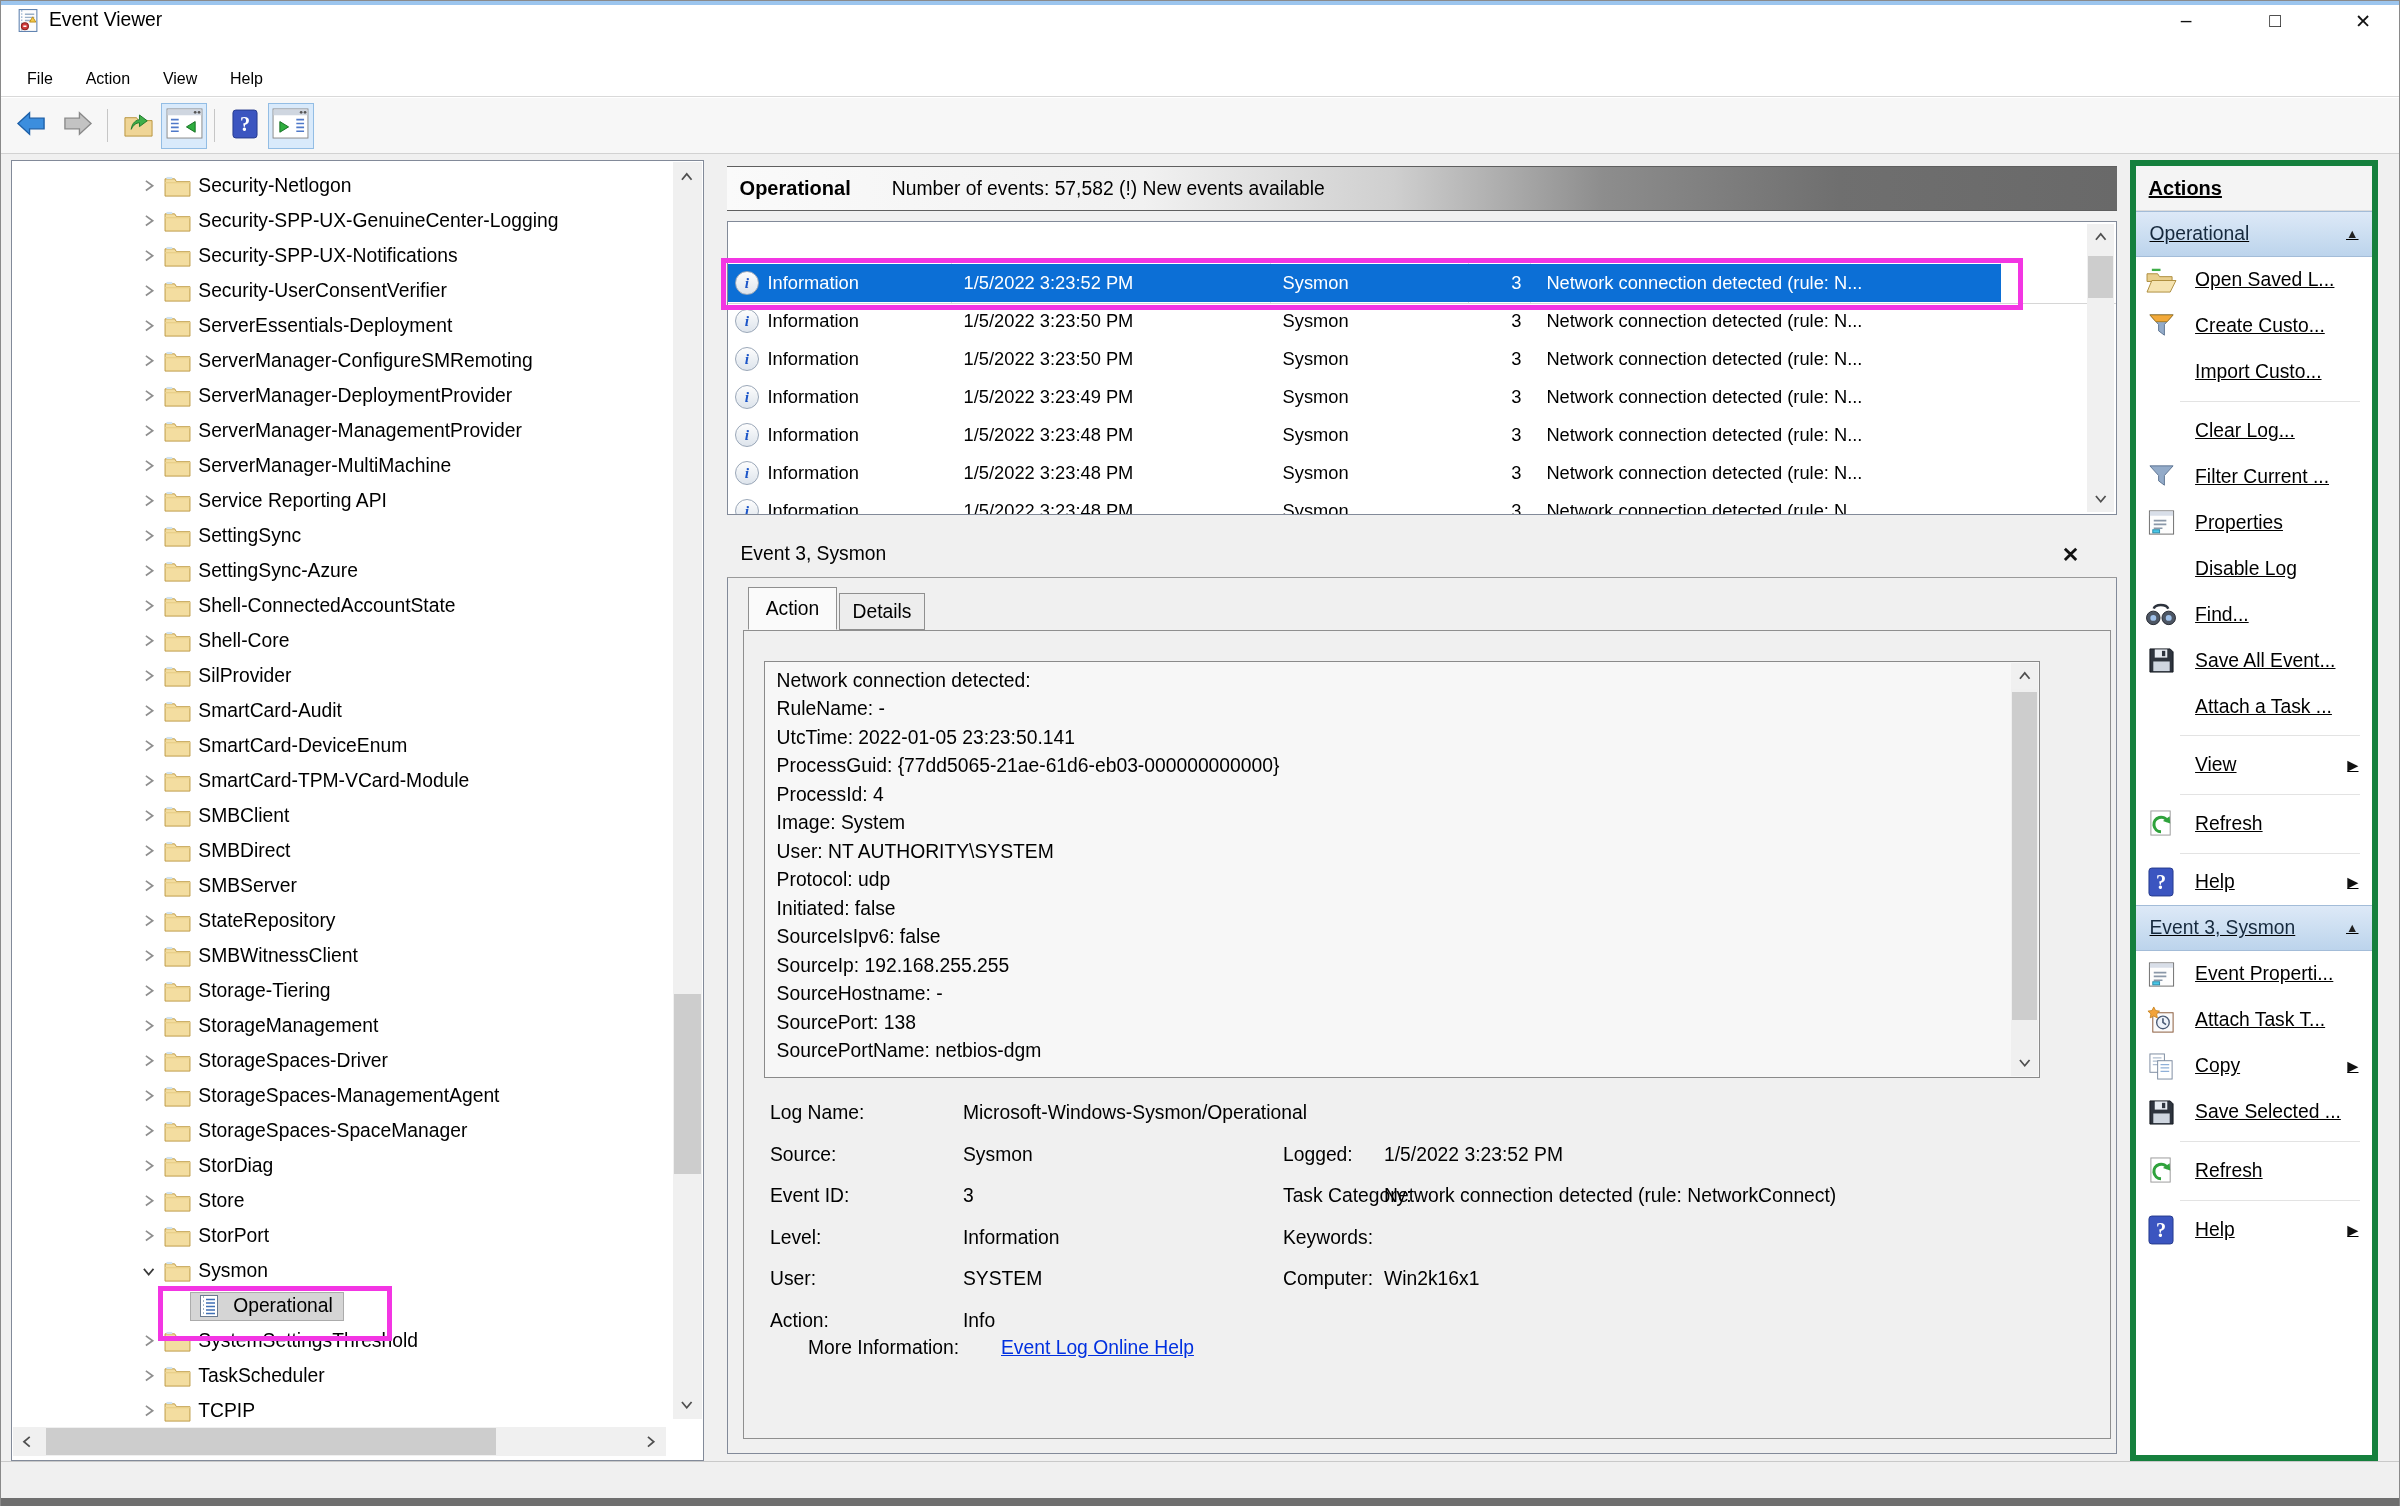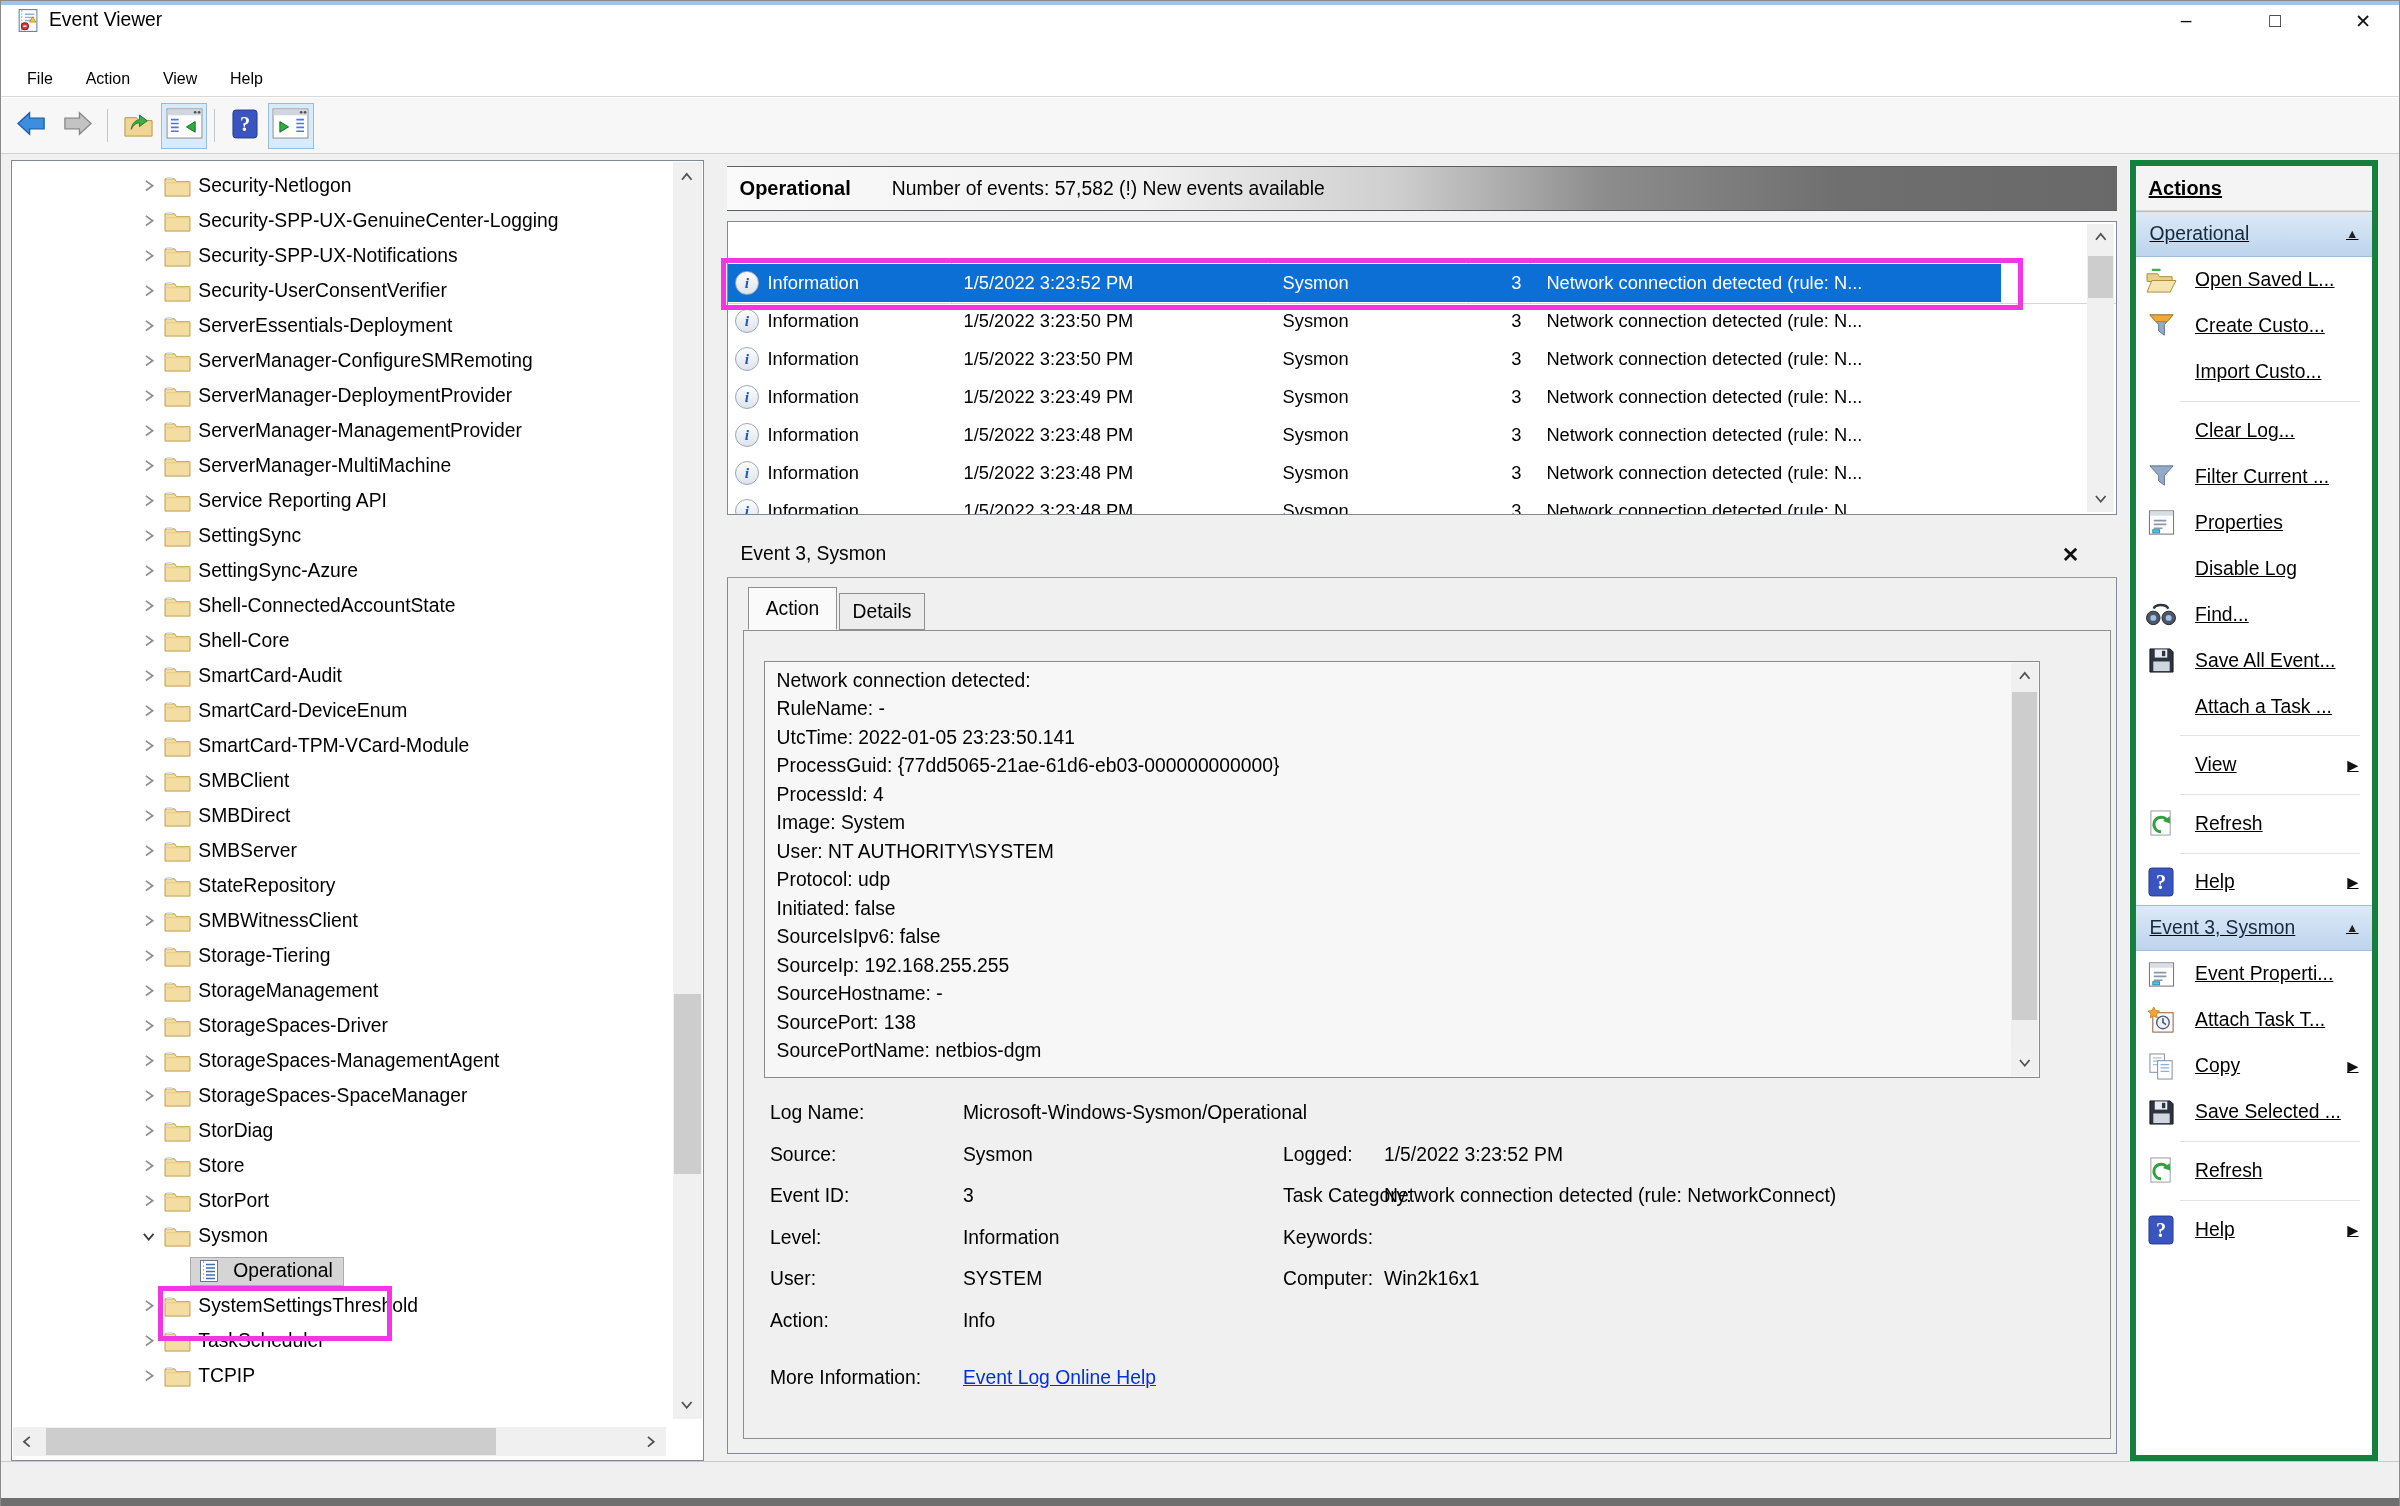--- a/index.html
+++ b/index.html
@@ -410,20 +410,35 @@
               <path d="M4 3 L11 8 L4 13" fill="none" stroke="#8f8f8f" stroke-width="1.8"></path>
             </svg>
           </span>
           <span class="t-icon">
             <svg width="27" height="23" viewBox="0 0 28 24">
               <path d="M1 4 h10 l2 3 h14 v15 h-26 z" fill="#f3dda0" stroke="#bd9a44"></path>
               <path d="M1 8 h26" stroke="#e9d089" stroke-width="1.4"></path>
               <rect x="2.5" y="2" width="6" height="2.2" fill="#cfe3f2"></rect>
             </svg>
           </span>
+          <span class="t-label">SilProvider</span>
+        </div>
+        <div class="tree-row">
+          <span class="t-chev">
+            <svg width="14.5" height="15.4" viewBox="0 0 15 16">
+              <path d="M4 3 L11 8 L4 13" fill="none" stroke="#8f8f8f" stroke-width="1.8"></path>
+            </svg>
+          </span>
+          <span class="t-icon">
+            <svg width="27" height="23" viewBox="0 0 28 24">
+              <path d="M1 4 h10 l2 3 h14 v15 h-26 z" fill="#f3dda0" stroke="#bd9a44"></path>
+              <path d="M1 8 h26" stroke="#e9d089" stroke-width="1.4"></path>
+              <rect x="2.5" y="2" width="6" height="2.2" fill="#cfe3f2"></rect>
+            </svg>
+          </span>
           <span class="t-label">SmartCard-Audit</span>
         </div>
         <div class="tree-row">
           <span class="t-chev">
             <svg width="14.5" height="15.4" viewBox="0 0 15 16">
               <path d="M4 3 L11 8 L4 13" fill="none" stroke="#8f8f8f" stroke-width="1.8"></path>
             </svg>
           </span>
           <span class="t-icon">
             <svg width="27" height="23" viewBox="0 0 28 24">
@@ -928,21 +943,21 @@
       <div class="f-row" style="top: 166px;">
         <span class="f-label">User:</span>
         <span class="f-value">SYSTEM</span>
         <span class="f-label2">Computer:</span>
         <span class="f-value2">Win2k16x1</span>
       </div>
       <div class="f-row" style="top: 208px;">
         <span class="f-label">Action:</span>
         <span class="f-value">Info</span>
       </div>
-      <div class="f-row" style="top: 265px;">
+      <div class="f-row" style="top: 235px; margin-left: 38px;">
         <span class="f-label">More Information:</span>
         <span class="f-value f-link" style="color: rgb(0, 48, 224);">Event Log Online Help</span>
       </div>
     </div>
 
   <div id="actions-panel" class="abs">
     <div id="actions-title">Actions</div>
     <div id="actions-body">
         <div class="a-header">
           <span>Operational</span>

